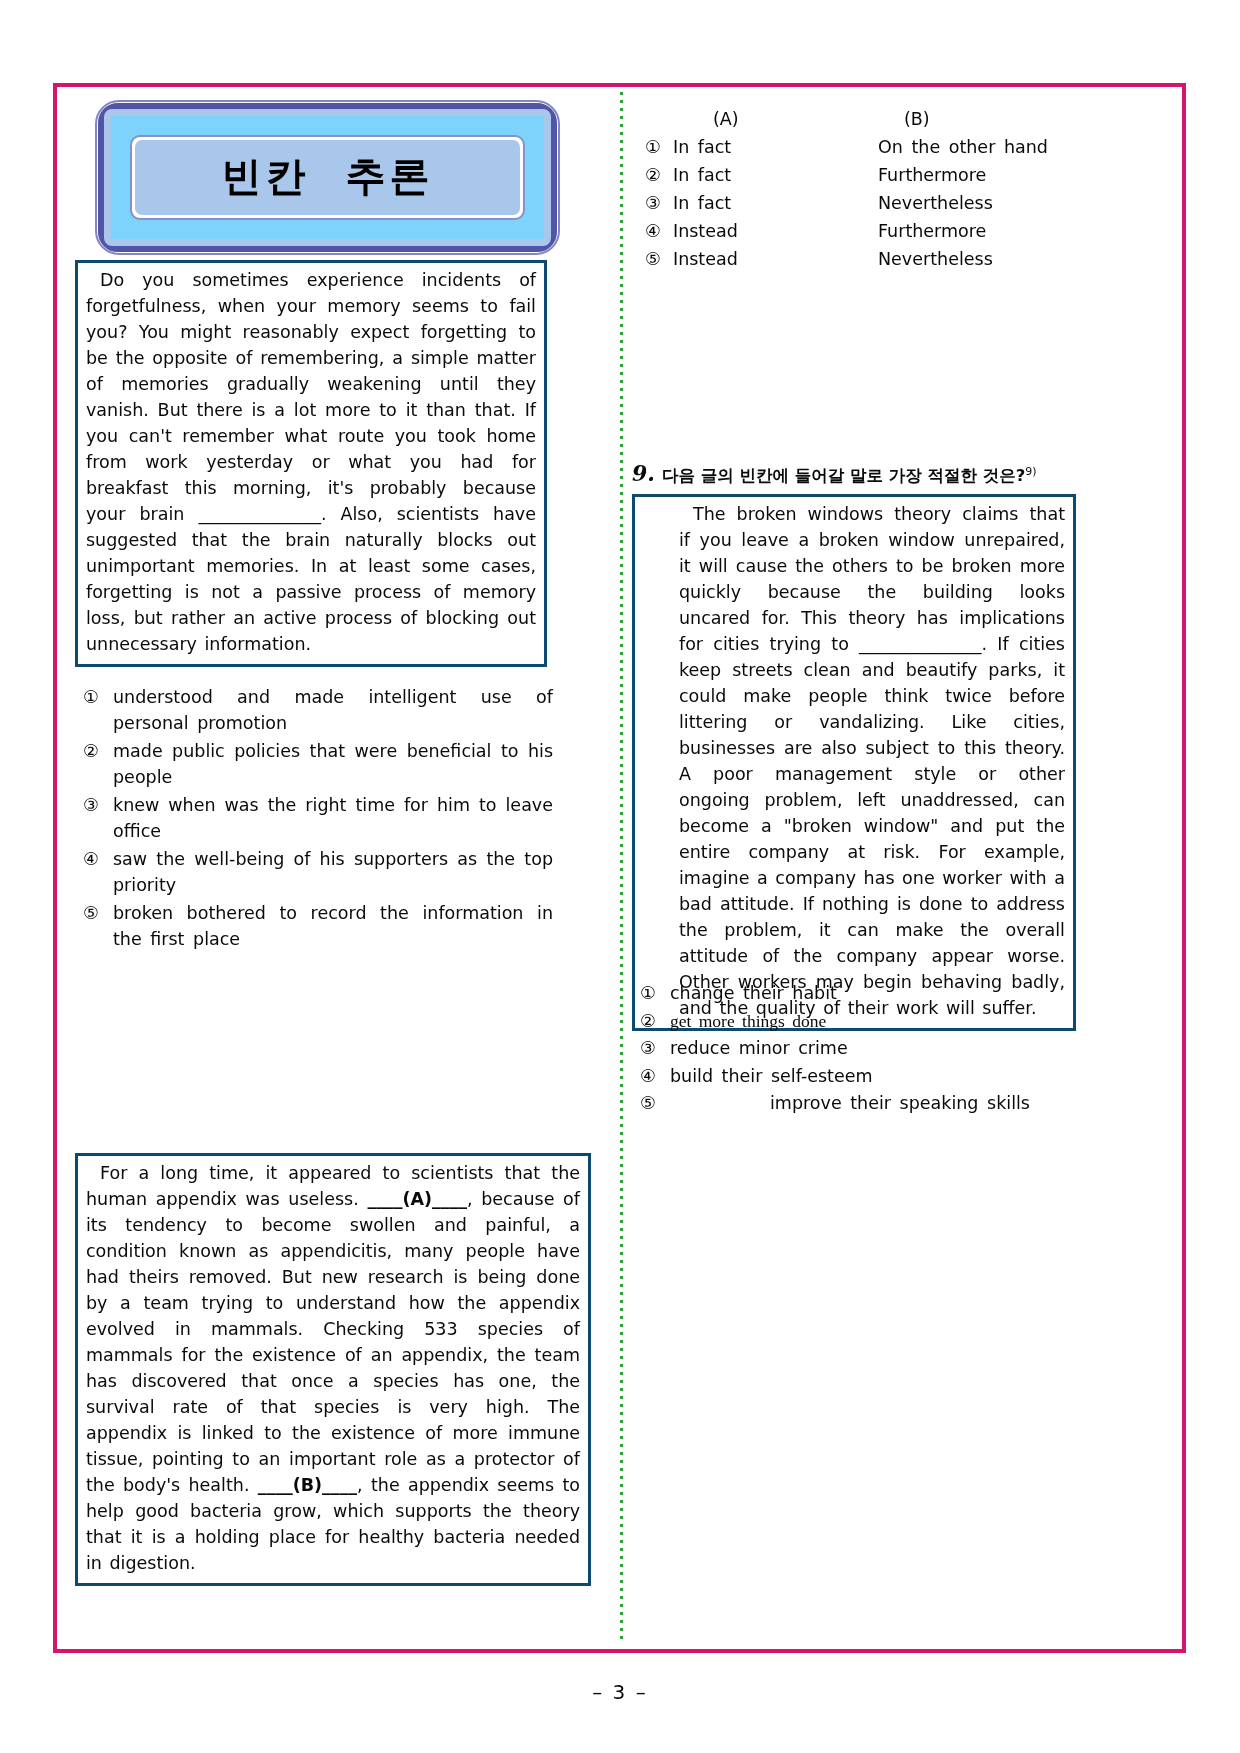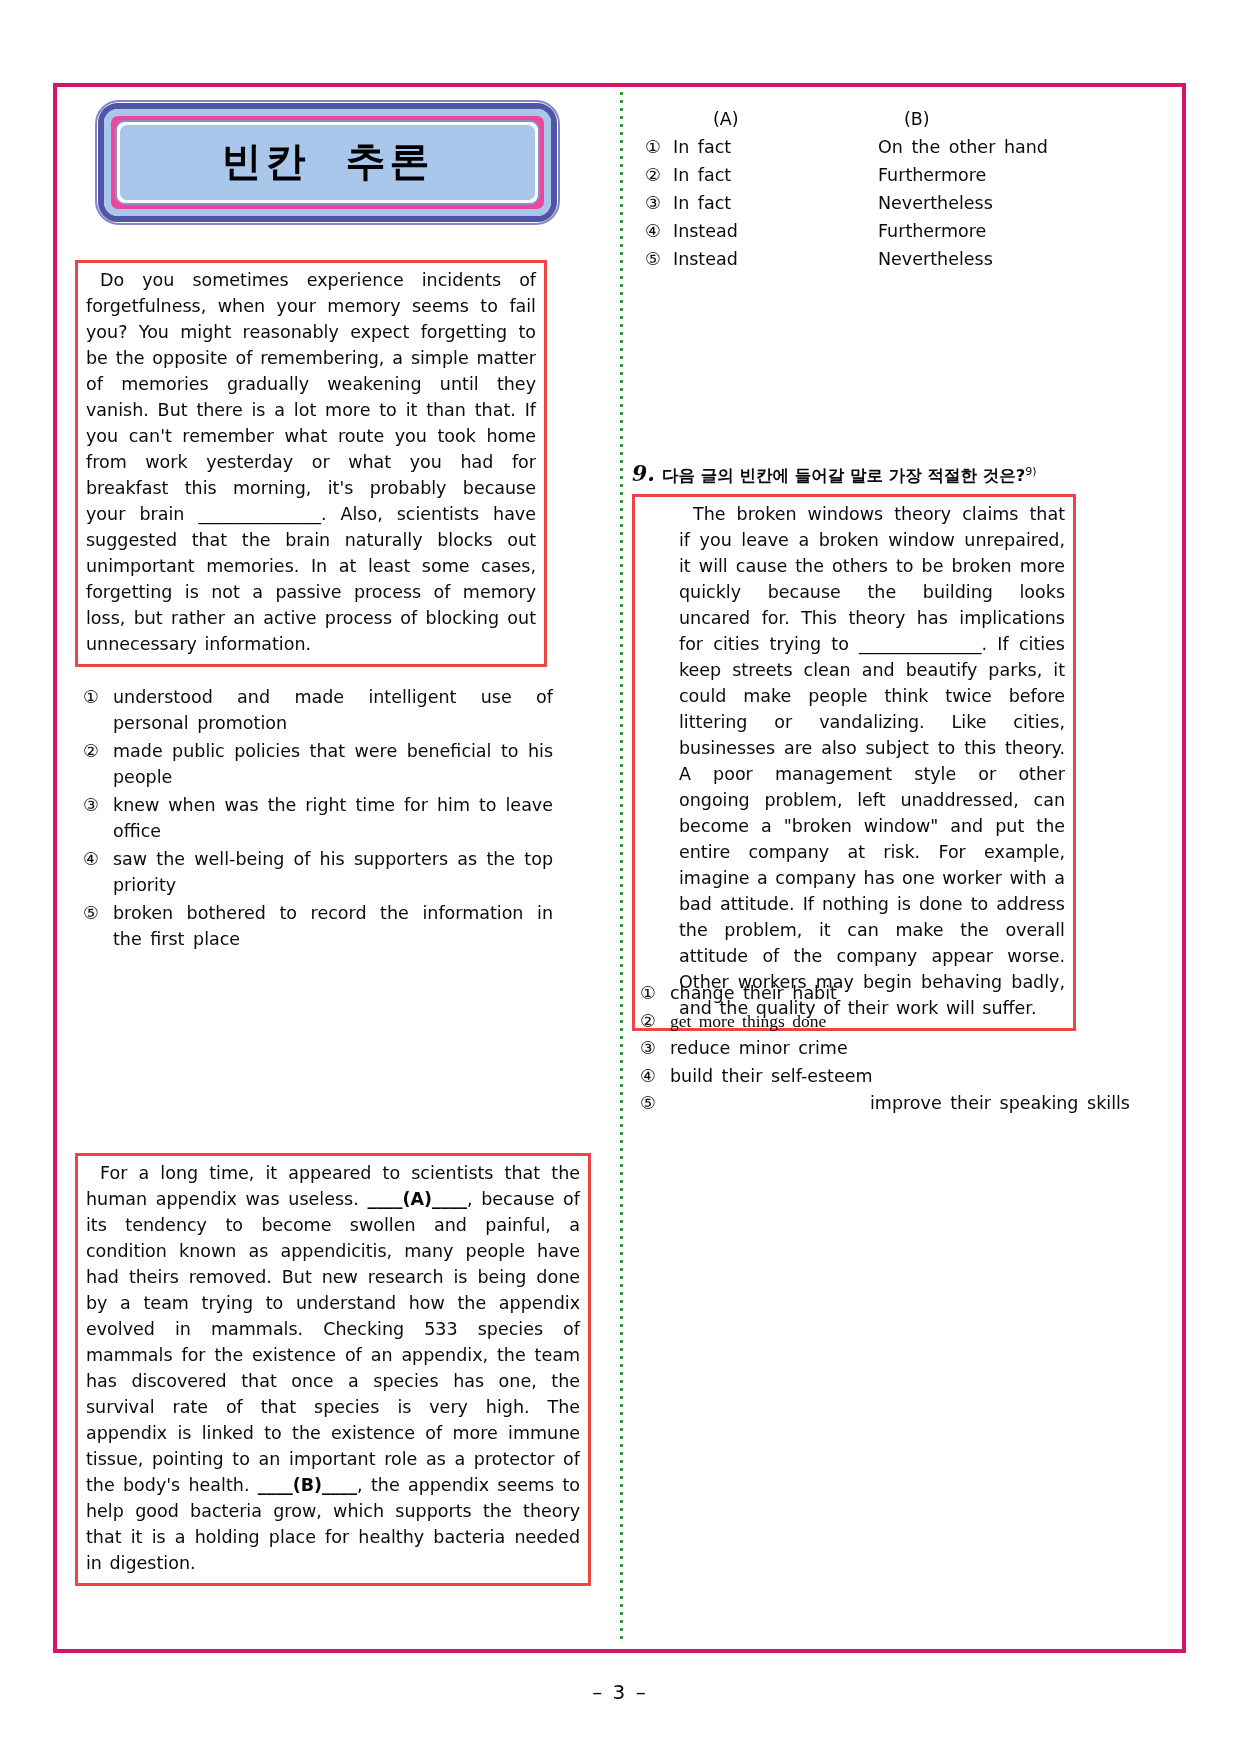--- a/index.html
+++ b/index.html
@@ -18,38 +18,38 @@
   }
   
   .divider{
     position:absolute;left:620px;top:92px;width:3px;height:1552px;
     background:repeating-linear-gradient(to bottom,#2ea12e 0 3px,transparent 3px 8px);
   }
   
   .banner{position:absolute;left:95px;top:100px;width:465px;}
   .b1{border:2px solid #8286c6;border-radius:24px;padding:1px;background:#fff;}
   .b2{border:6px solid #5254a8;border-radius:20px;}
-  .b3{border:7px solid #a9c7eb;border-radius:14px;padding:4px;background:#ec4899;}
+  .b3{border:7px solid #a9c7eb;border-radius:8px;padding:19px;background:#7dd3fc;}
   .b4{border:2px solid #8a8fcb;border-radius:10px;padding:3px;background:#fff;}
   .b5{
     background:#a9c7eb;border-radius:7px;text-align:center;
     font-size:40px;font-weight:bold;letter-spacing:4px;word-spacing:18px;
     padding:9px 0 11px 0;color:#000;
   }
   
   .q-header{position:absolute;display:block;font-size:16.5px;font-weight:bold;line-height:22px;}
   .q-num{
     font-family:"DejaVu Serif","Liberation Serif",serif;
     font-style:italic;font-weight:bold;font-size:22px;margin-right:7px;
   }
   sup.fn{font-size:11px;font-weight:normal;vertical-align:super;line-height:0;}
   sup.fn.bold{font-weight:bold;}
   
   .pbox{
-    position:absolute;border:3px solid #ef4444;background:#fff;
+    position:absolute;border:3px solid #0c4a6e;background:#fff;
     box-sizing:border-box;padding:4px 8px 7px 8px;
   }
   .pbox p{
     margin:0;font-size:17.5px;line-height:26px;text-align:justify;
     text-indent:14px;word-spacing:2px;
   }
   .blank-bold{font-weight:bold;}
   
   .choices{position:absolute;font-size:17.5px;}
   .choice{display:flex;margin-bottom:2px;line-height:26px;}
@@ -176,19 +176,19 @@
     <div class="choice">
       <span class="mark">③</span>
       <span class="ctext" style="text-align:left;">reduce minor crime</span>
     </div>
     <div class="choice">
       <span class="mark">④</span>
       <span class="ctext" style="text-align:left;">build their self-esteem</span>
     </div>
     <div class="choice">
       <span class="mark">⑤</span>
-      <span class="ctext" style="text-align:right;">improve their speaking skills</span>
+      <span class="ctext" style="text-align:center;">improve their speaking skills</span>
     </div>
   </div>
 
   <div class="pageno">– 3 –</div>
 
 </div>
 
 </body></html>

